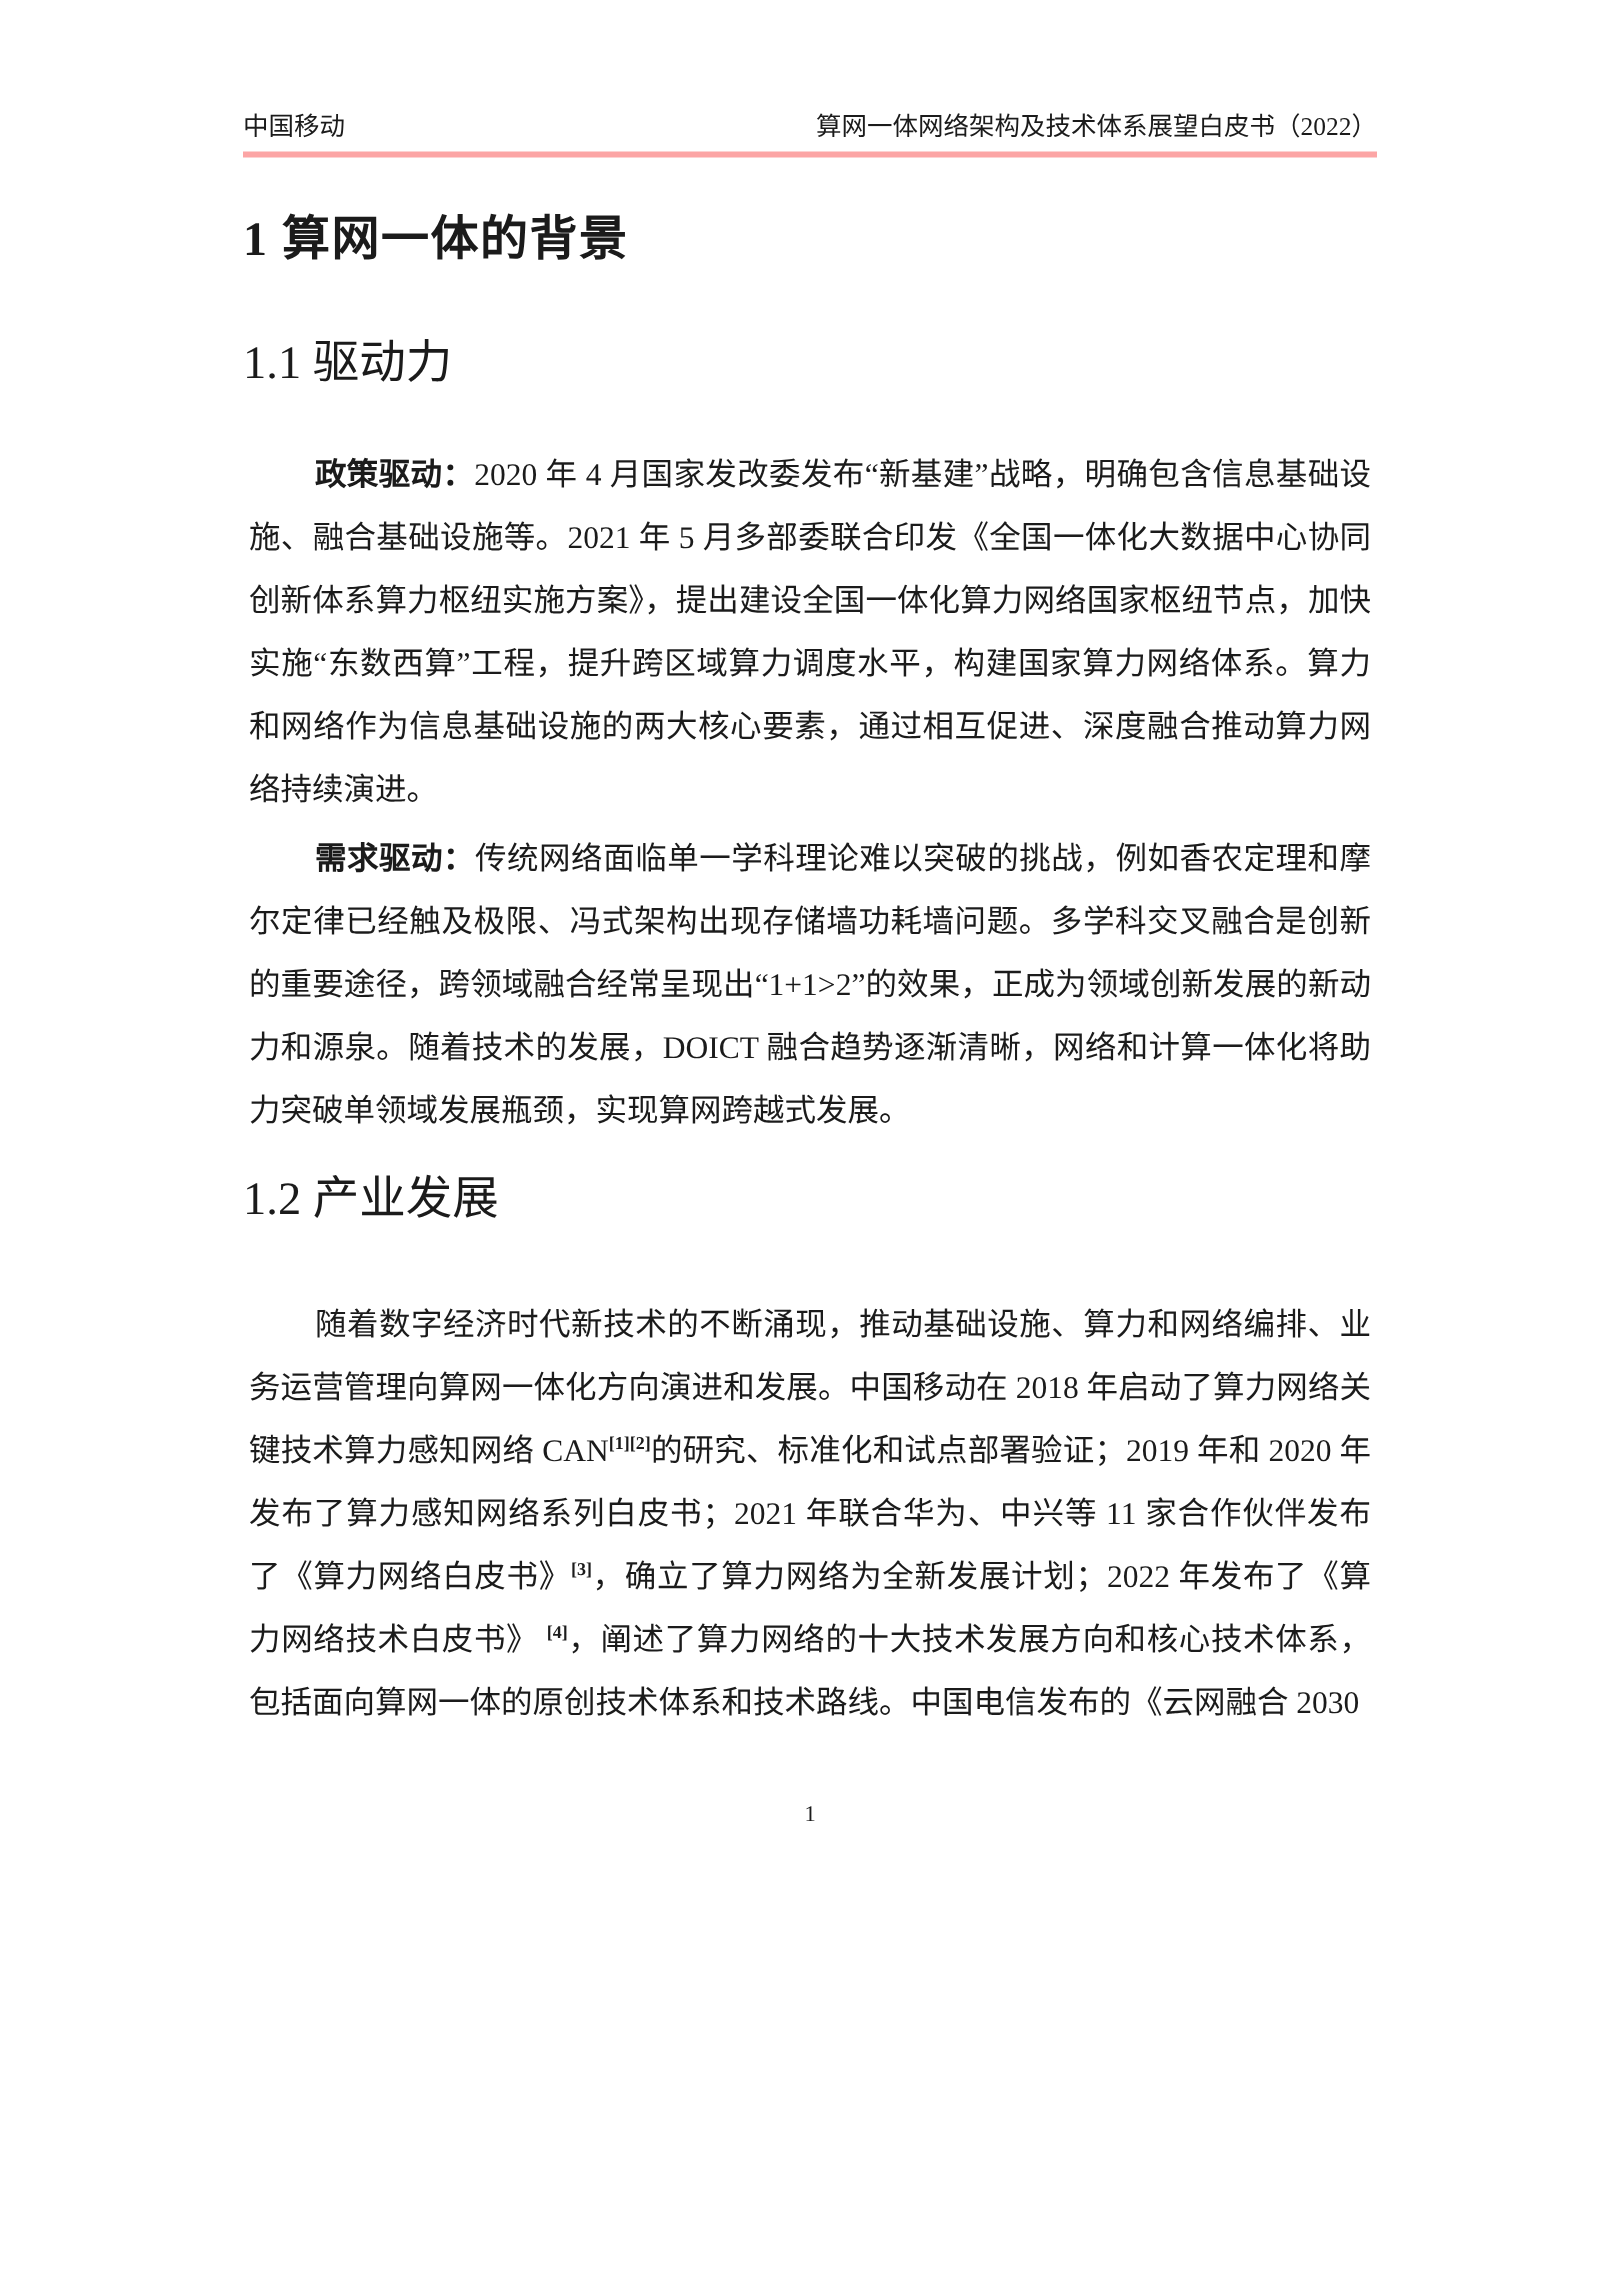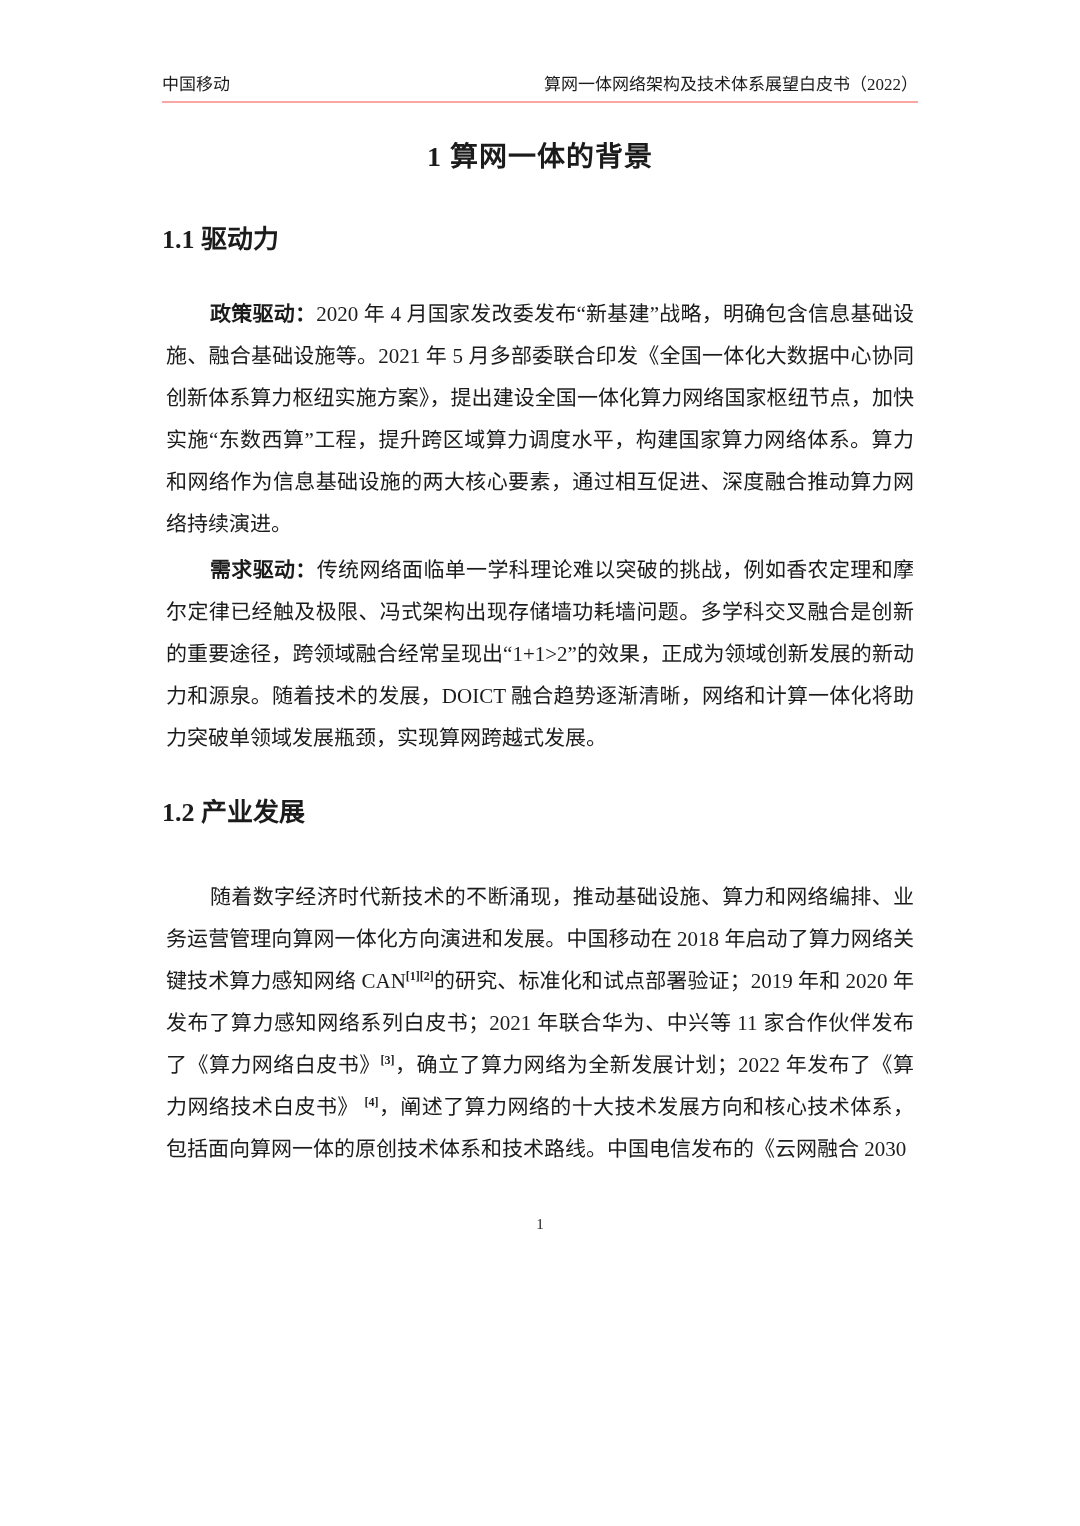--- a/index.html
+++ b/index.html
@@ -22,39 +22,38 @@
     background: #ffffff;
   }
   .header {
     padding-top: 74px;
     padding-bottom: 5px;
     display: flex;
     justify-content: space-between;
     align-items: flex-end;
     font-size: 17px;
     line-height: 22px;
-    border-bottom: 2px solid #fca5a5;
+    border-bottom: 4px solid #fca5a5;
     color: #1b1b1b;
   }
   .chapter-title {
-    font-size: 28px;
+    font-size: 32px;
     line-height: 34px;
     font-weight: bold;
     margin: 37px 0 0 0;
     letter-spacing: 1px;
-    text-align: center;
   }
   .section-title {
-    font-size: 26px;
+    font-size: 31px;
     line-height: 28px;
-    font-weight: bold;
+    font-weight: normal;
     margin: 0;
   }
   .section-title.s11 { margin-top: 52px; }
-  .section-title.s12 { margin-top: 40px; }
+  .section-title.s12 { margin-top: 24px; }
   p.body-para {
     font-size: 21px;
     line-height: 42px;
     margin: 4px;
     text-align: justify;
     text-indent: 44px;
     word-break: break-word;
   }
   p.body-para.first { margin-top: 39px; }
   p.body-para.p4 { margin-top: 49px; }

